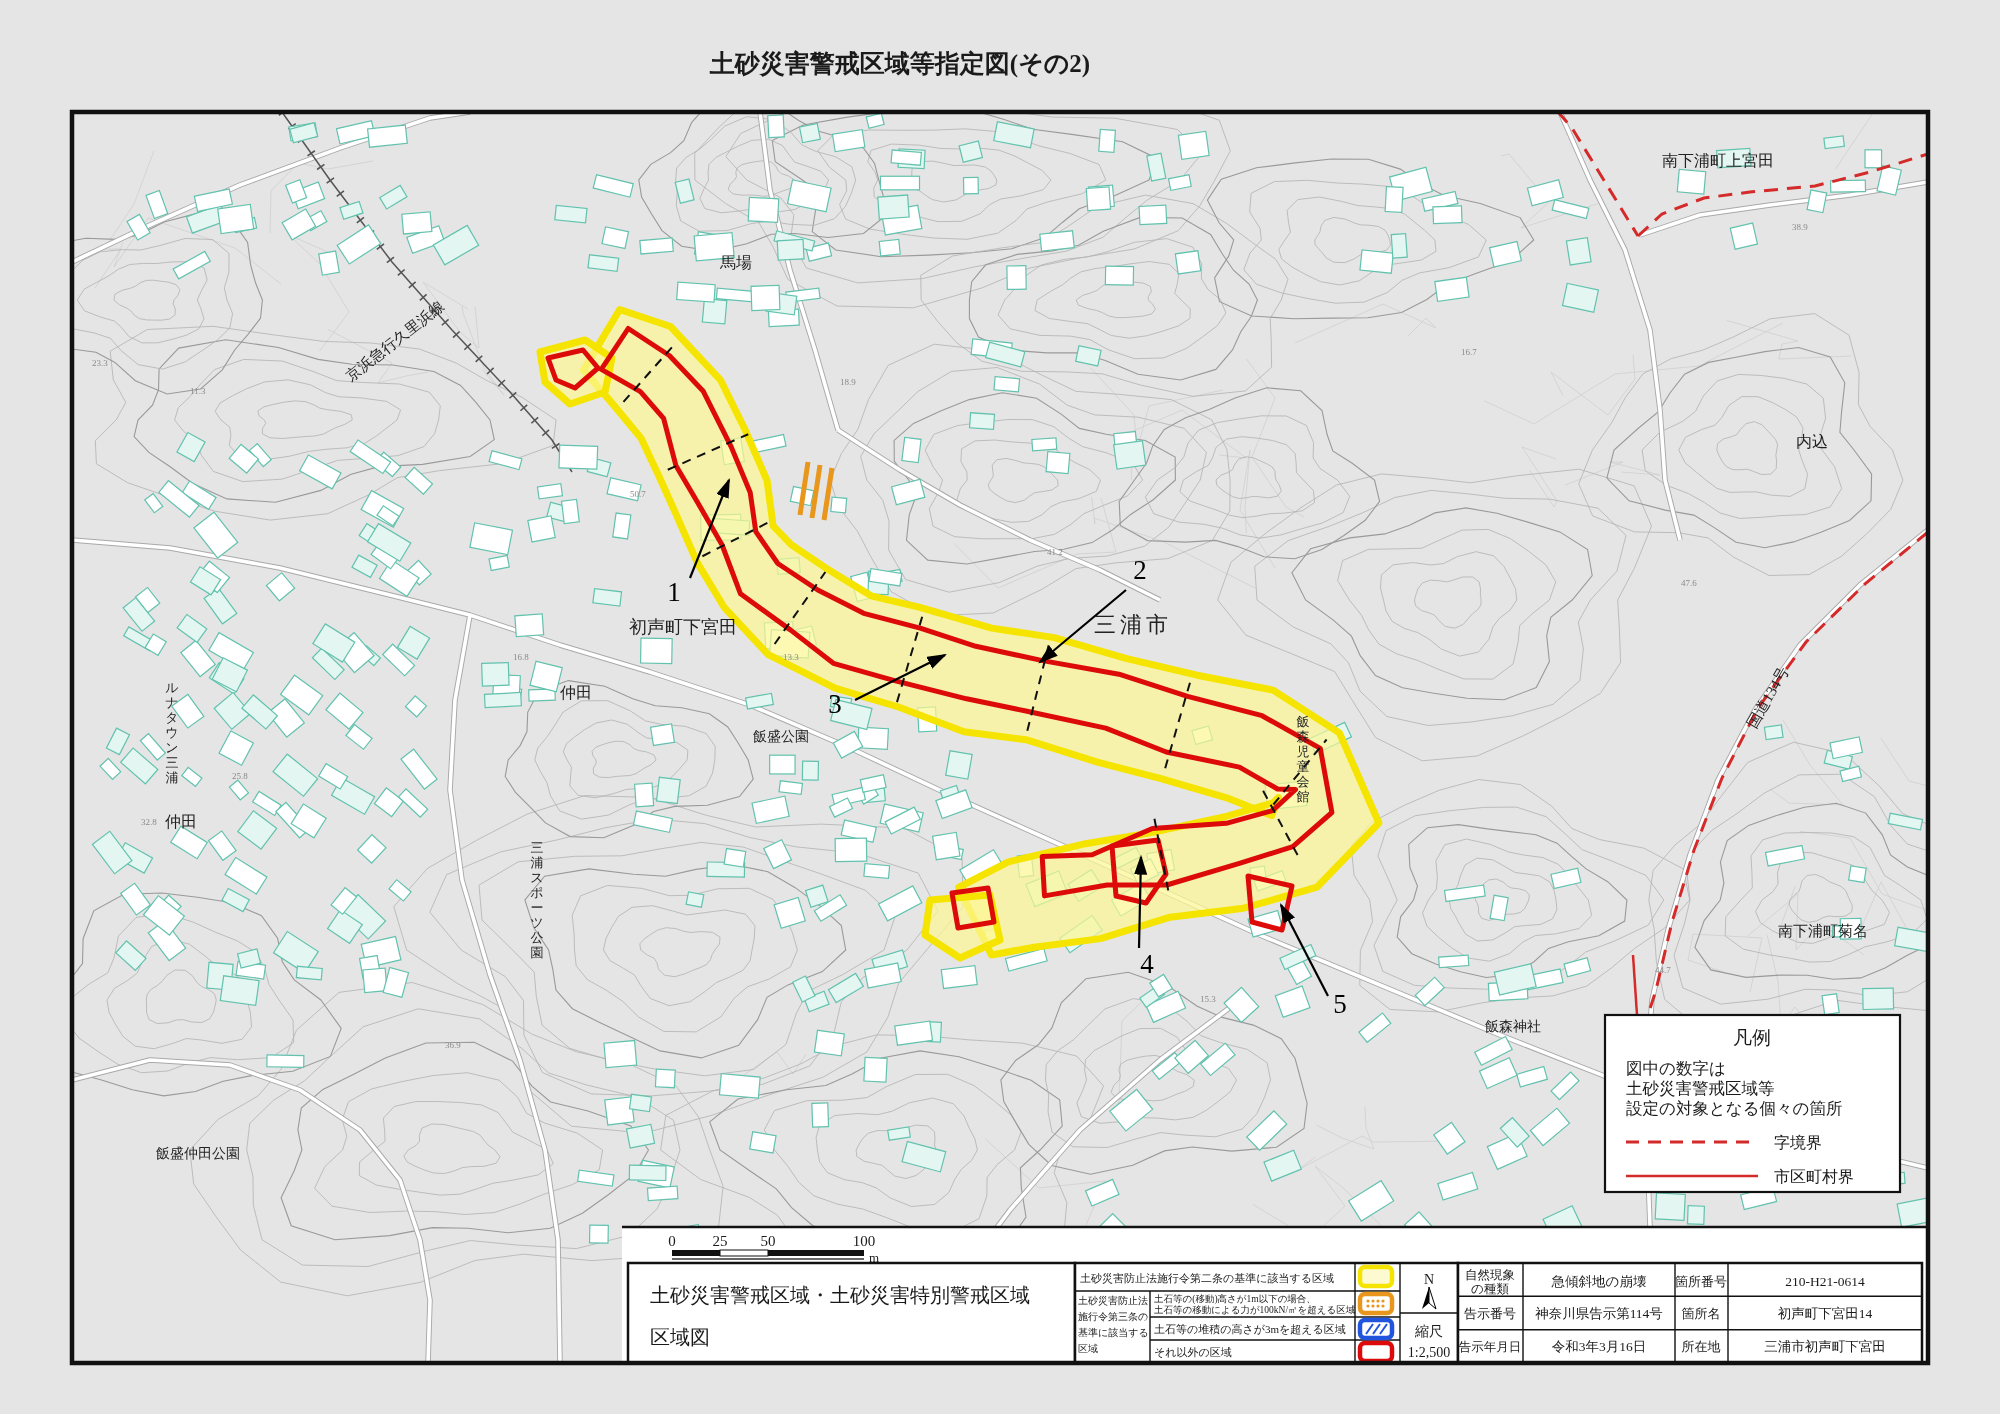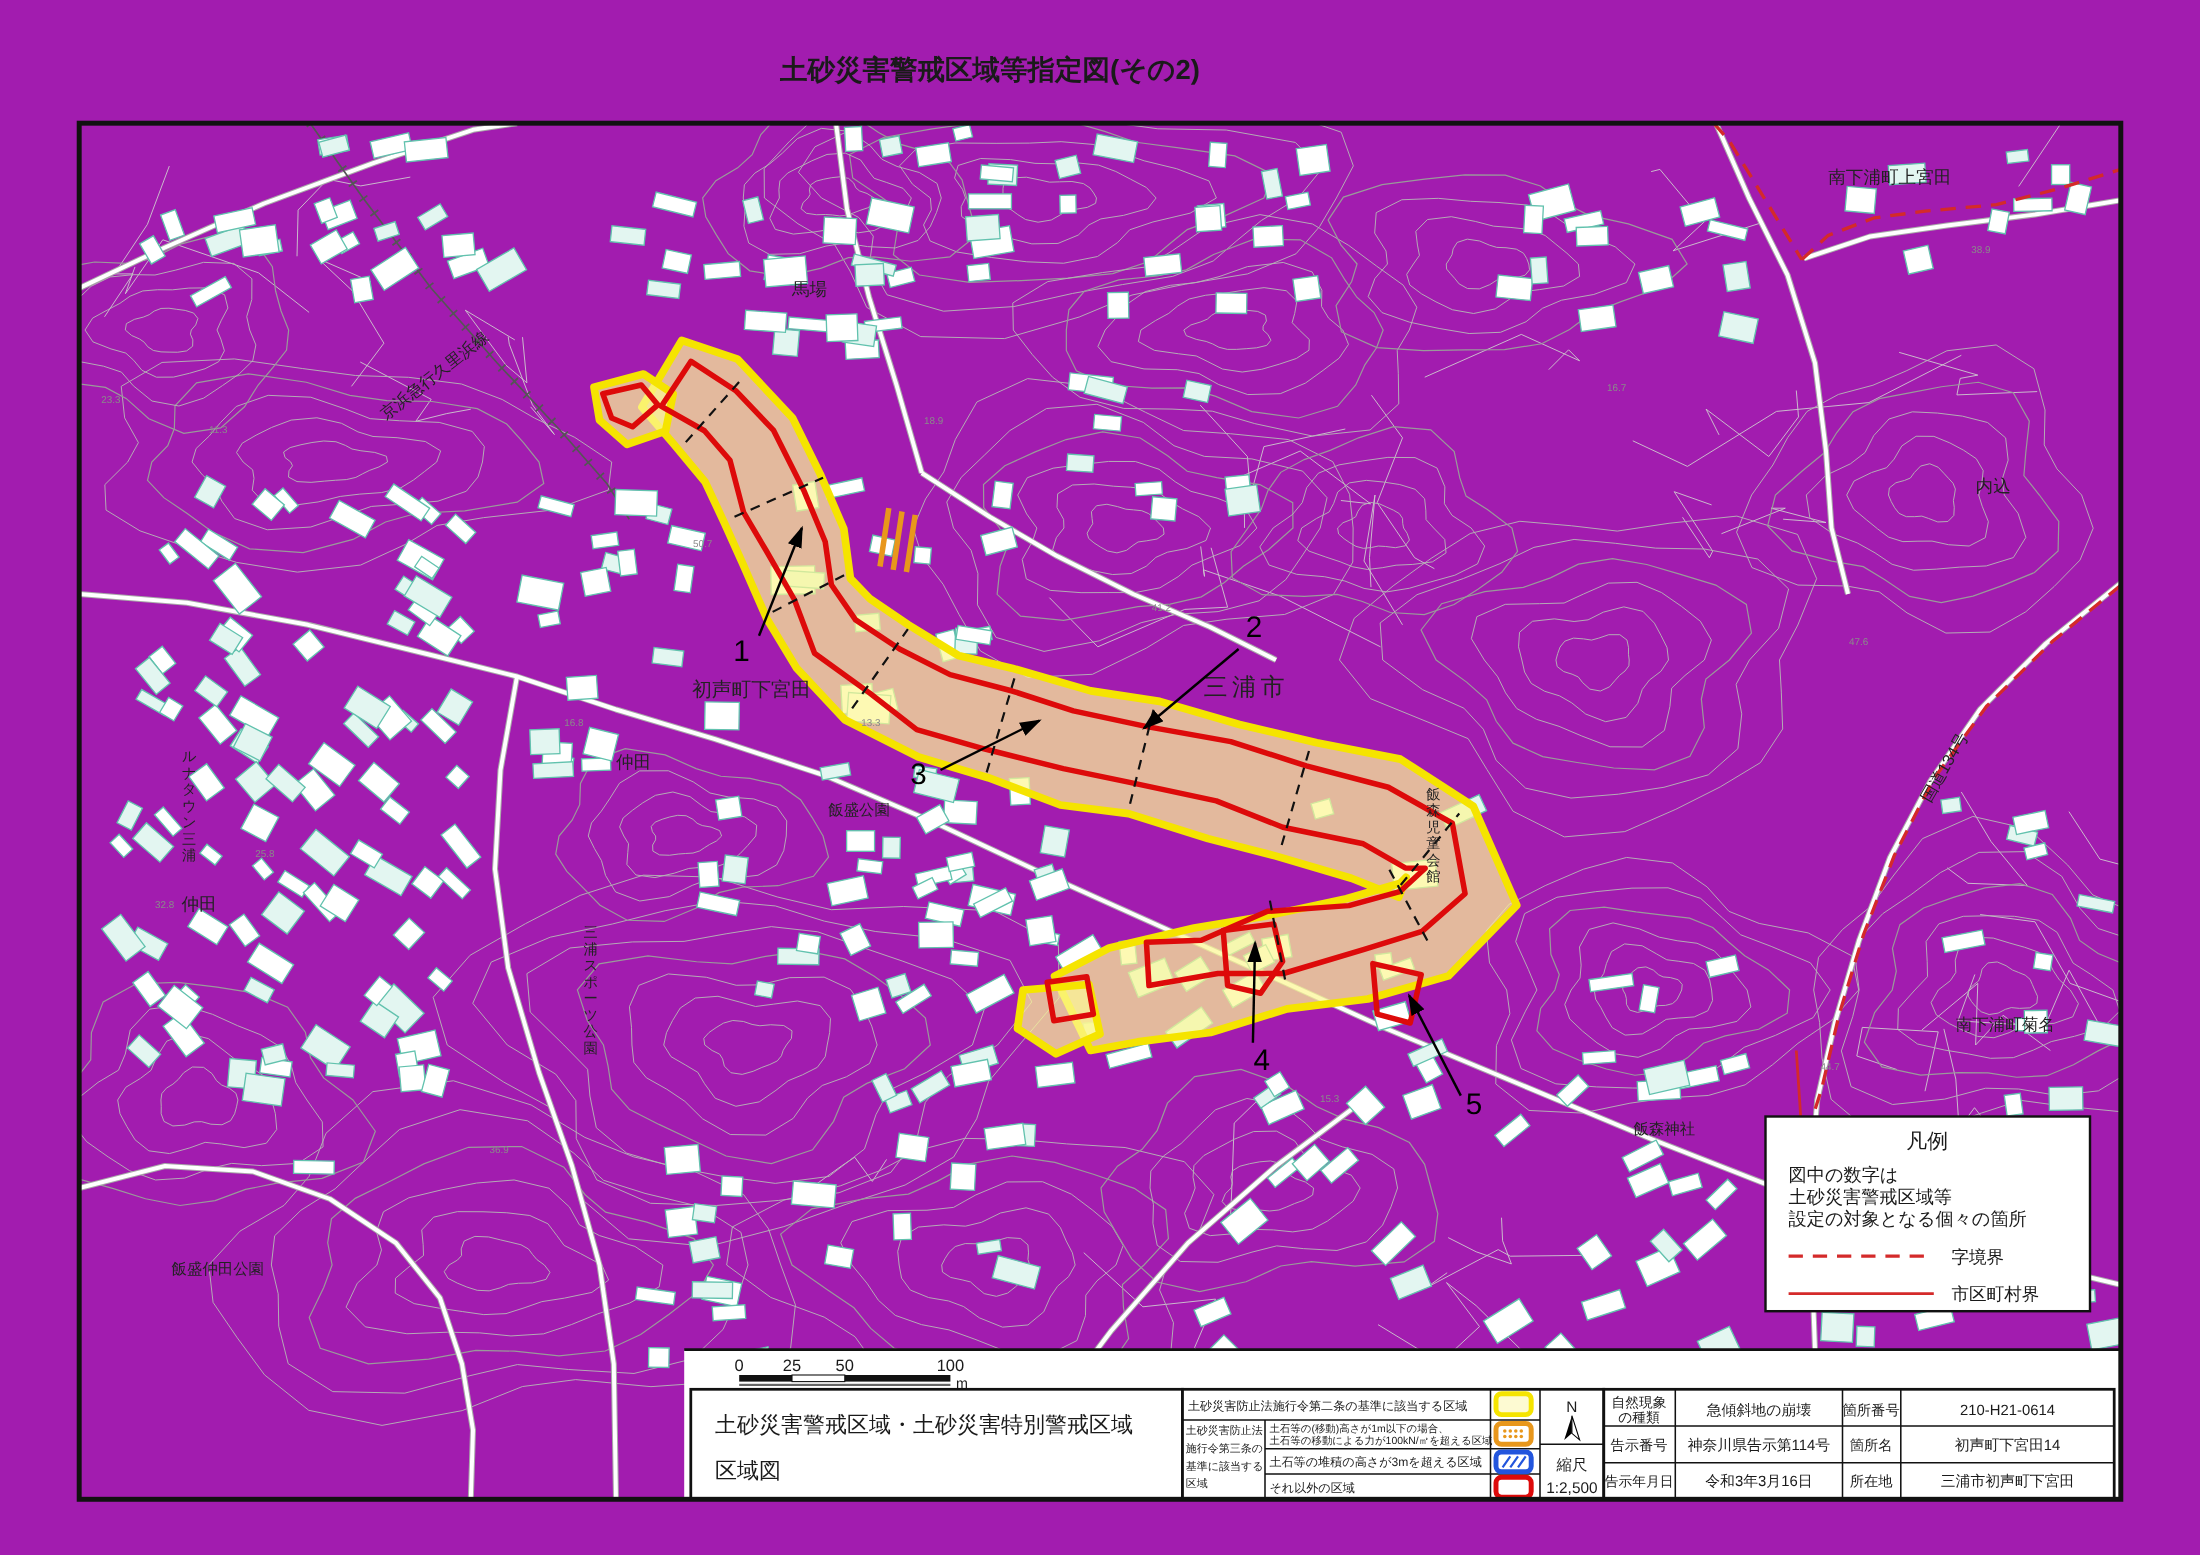--- a/index.html
+++ b/index.html
@@ -1,17 +1,17 @@
 <!DOCTYPE html>
 <html><head>
 <meta charset="utf-8">
 <style>
   html,body{margin:0;padding:0;background:#fff;}
-  #sheet{position:relative;width:2000px;height:1414px;background:#a21caf;
-         font-family:Liberation Sans, sans-serif;}
+  #sheet{position:relative;width:2000px;height:1414px;background:#e5e5e5;
+         font-family:Liberation Serif, serif;}
   svg text{fill:#1a1a1a;}
   .frame{fill:none;stroke:#111;stroke-width:4.5;}
   .boxline{fill:#fff;stroke:#111;stroke-width:2.5;}
   .inline{stroke:#111;stroke-width:1.4;}
   .maplabel{fill:#222;}
   .elev{fill:#8a8a8a;font-size:9px;}
   .num{font-size:27px;fill:#000;}
 </style>
 </head>
 <body>

